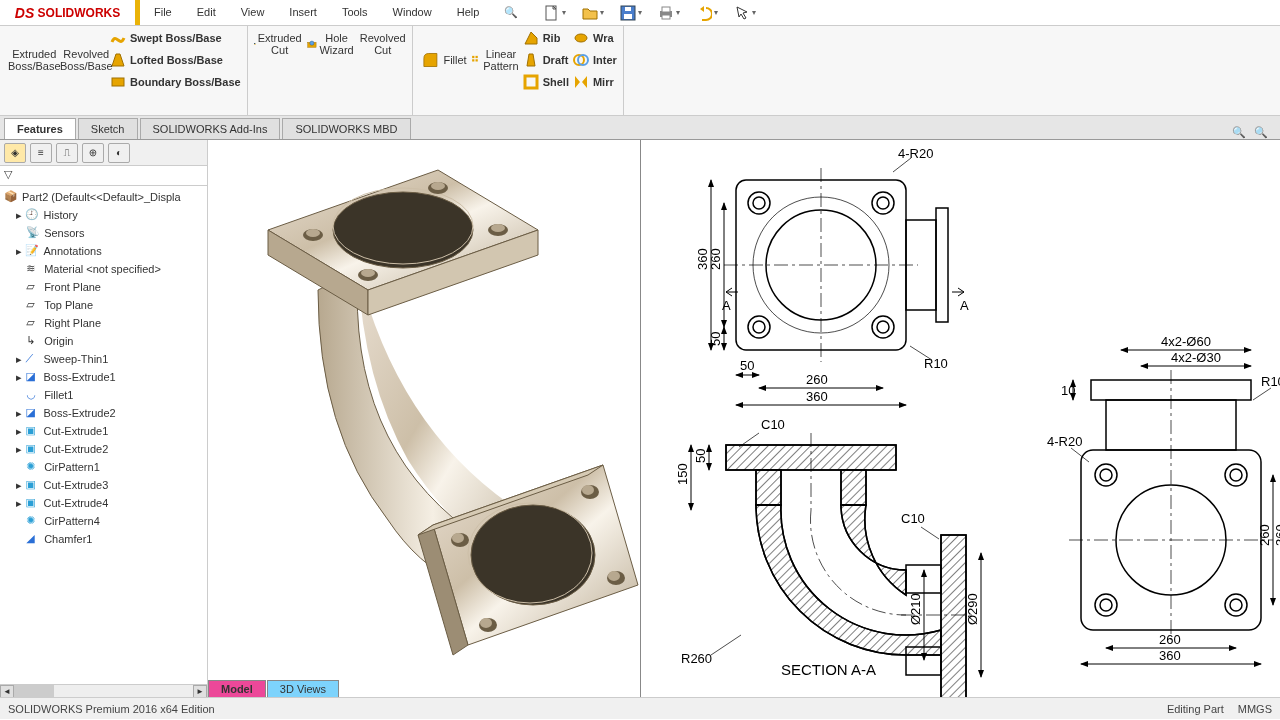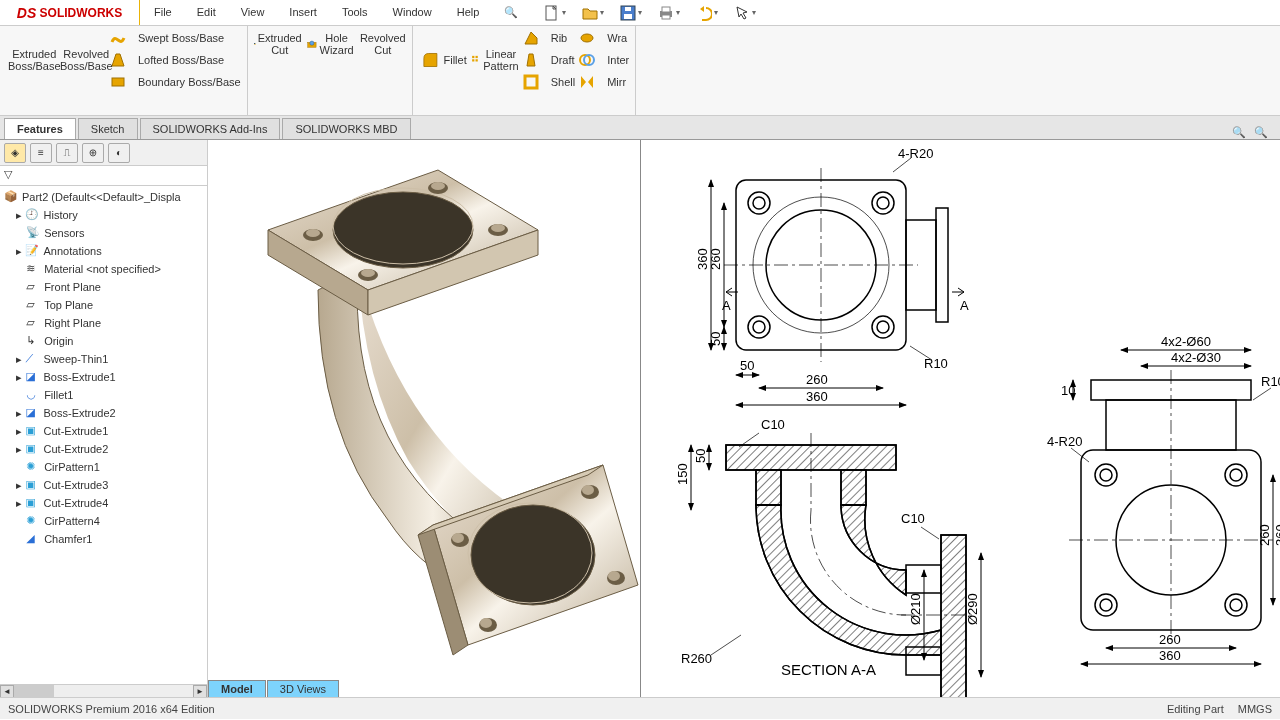--- a/index.html
+++ b/index.html
@@ -1,33 +1,33 @@
 <!DOCTYPE html>
 <html><head>
 <meta charset="utf-8">
 <style>
 * { margin:0; padding:0; box-sizing:border-box; font-family:"Segoe UI",Tahoma,sans-serif; }
 body { width:1280px; height:720px; background:#fff; overflow:hidden; font-size:11px; color:#333; }
 
 .menubar { height:26px; display:flex; align-items:center; border-bottom:1px solid #ccc; background:#fff; }
-.logo-box { width:140px; height:100%; display:flex; align-items:center; justify-content:center; border-right:1px solid #eab308; color:#c00; font-weight:bold; font-size:12px; }
+.logo-box { width:140px; height:100%; display:flex; align-items:center; justify-content:center; border-right:5px solid #eab308; color:#c00; font-weight:bold; font-size:12px; }
 .logo-s { color:#c00; font-size:14px; font-style:italic; }
 .menu-items { display:flex; gap:21px; padding:0 12px; }
 .menu-item { padding:3px 2px; cursor:default; }
 .qat { display:flex; align-items:center; gap:8px; margin-left:8px; }
 .qat-btn { display:flex; align-items:center; gap:2px; padding:2px 4px; }
 .qat-icon { width:16px; height:16px; }
 .dd { font-size:8px; color:#666; }
 
 .ribbon { height:90px; display:flex; border-bottom:1px solid #ccc; background:#f7f7f7; overflow:hidden; }
 .ribbon-group { border-right:1px solid #ccc; padding:4px 6px 2px 6px; display:flex; flex-direction:column; align-items:center; justify-content:space-between; }
 .ribbon-big { display:flex; flex-direction:row; align-items:center; text-align:center; width:48px; gap:2px; }
 .ribbon-big .ic { width:28px; height:28px; }
 .ribbon-small-col { display:flex; flex-direction:column; gap:6px; }
-.ribbon-small { display:flex; align-items:center; gap:12px; white-space:nowrap; }
+.ribbon-small { display:flex; align-items:center; gap:4px; white-space:nowrap;font-weight:bold; }
 .ribbon-small .ic { width:16px; height:16px; }
 .ribbon-row { display:flex; gap:4px; }
 
 .tabbar { height:24px; display:flex; align-items:flex-end; background:#e6e6e6; border-bottom:1px solid #999; padding-left:4px; }
 .tab { padding:4px 12px; background:#e0e0e0; border:1px solid #aaa; border-bottom:none; margin-right:2px; }
 .tab.active { background:#fff; font-weight:bold; }
 .tabbar .zoom-icons { margin-left:auto; padding-right:12px; display:flex; gap:8px; color:#888; }
 
 .workspace { height:558px; display:flex; position:relative; }
 .tree-pane { width:208px; border-right:1px solid #ccc; display:flex; flex-direction:column; }
@@ -42,21 +42,21 @@
 .tree-scroll .arrow { width:14px; height:100%; background:#e0e0e0; border:1px solid #aaa; text-align:center; font-size:8px; line-height:12px;}
 .tree-scroll .track { flex:1; background:#eee; }
 .tree-scroll .thumb { width:40px; height:100%; background:#ccc; }
 
 .canvas { flex:1; position:relative; background:#fff; }
 .viewport-3d { position:absolute; left:0; top:0; width:440px; height:100%; }
 .drawing-panel { position:absolute; right:0; top:0; width:640px; height:100%; border-left:1px solid #888; background:#fff; font-family:"Arial",sans-serif; }
 
 .bottom-tabs { position:absolute; left:208px; bottom:22px; height:18px; display:flex; }
 .bottom-tab { padding:2px 12px; border:1px solid #888; border-bottom:none; background:#7dd3fc; font-size:11px; margin-right:1px;}
-.bottom-tab.active { background:#7dd3fc; font-weight:bold; }
+.bottom-tab.active { background:#ec4899; font-weight:bold; }
 
 .statusbar { position:absolute; bottom:1px; left:0; width:100%; height:22px; background:#f0f0f0; border-top:1px solid #ccc; display:flex; align-items:center; padding:0 8px; font-size:11px; color:#444; }
 .statusbar .right { margin-left:auto; display:flex; gap:14px; }
 
 svg.ic-svg { display:block; }
 .dim-text { font-size:13px; fill:#000; font-family:Arial; }
 .dim-line { stroke:#000; stroke-width:1; fill:none; }
 .hatch { fill:url(#hatch); stroke:#000; stroke-width:1.5; }
 .outline { fill:none; stroke:#000; stroke-width:1.5; }
 .center { stroke:#000; stroke-width:0.7; stroke-dasharray:14 4 3 4; fill:none; }

